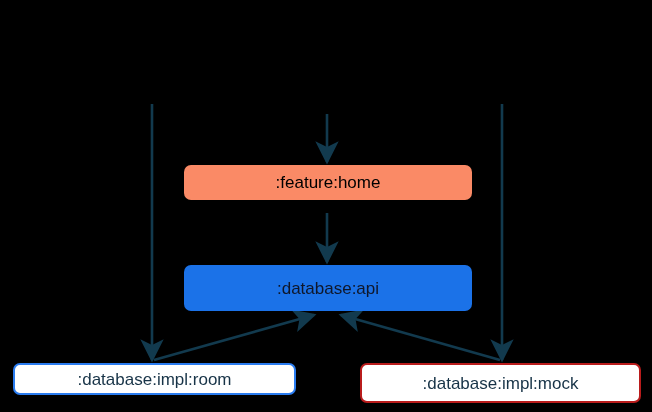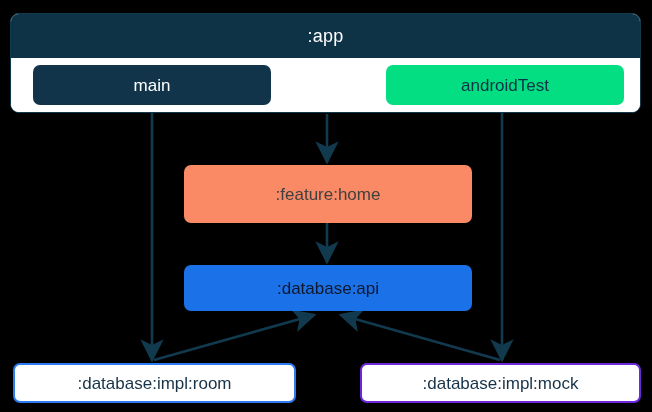--- a/index.html
+++ b/index.html
@@ -93,49 +93,49 @@
     top: 7px;
     width: 238px;
     height: 40px;
     background: #03de82;
     color: #0e3346;
   }
   .node-featurehome {
     left: 184px;
     top: 165px;
     width: 288px;
-    height: 58px;
+    height: 35px;
     background: #fa8a66;
-    color: #404040;
+    color: #000000;
   }
   .node-databaseapi {
     left: 184px;
     top: 265px;
     width: 288px;
     height: 46px;
     background: #1b72e8;
     color: #0f172a;
   }
   .node-implroom {
     left: 13px;
     top: 363px;
     width: 283px;
-    height: 40px;
+    height: 32px;
     background: #ffffff;
     color: #173347;
     border: 2px solid #2a7cf0;
   }
   .node-implmock {
     left: 360px;
     top: 363px;
     width: 281px;
     height: 40px;
     background: #ffffff;
     color: #173347;
-    border: 2px solid #6d28d9;
+    border: 2px solid #b91c1c;
   }
 </style>
 </head>
 <body>
 
 <div id="canvas">
 
   <svg id="edges" width="652" height="412" viewBox="0 0 652 412" xmlns="http://www.w3.org/2000/svg">
     <defs>
       <marker id="arrowhead" markerWidth="9" markerHeight="9" refX="8" refY="4.5" orient="auto" markerUnits="strokeWidth">
@@ -149,33 +149,20 @@
 
     <line x1="502" y1="104" x2="502" y2="360" stroke="#123a4e" stroke-width="2.6" marker-end="url(#arrowhead)"></line>
 
     <line x1="327" y1="213" x2="327" y2="262" stroke="#123a4e" stroke-width="2.6" marker-end="url(#arrowhead)"></line>
 
     <line x1="154" y1="360" x2="314" y2="315" stroke="#123a4e" stroke-width="2.6" marker-end="url(#arrowhead)"></line>
 
     <line x1="500" y1="360" x2="341" y2="315" stroke="#123a4e" stroke-width="2.6" marker-end="url(#arrowhead)"></line>
   </svg>
 
-  <div class="cluster">
-    <div class="cluster-header">
-      <span class="cluster-title">:app</span>
-    </div>
-    <div class="cluster-body">
-      <div class="node node-main">
-        <span class="node-label">main</span>
-      </div>
-      <div class="node node-androidtest">
-        <span class="node-label">androidTest</span>
-      </div>
-    </div>
-  </div>
 
   <div class="node node-featurehome">
     <span class="node-label">:feature:home</span>
   </div>
 
   <div class="node node-databaseapi">
     <span class="node-label">:database:api</span>
   </div>
 
   <div class="node node-implroom">

